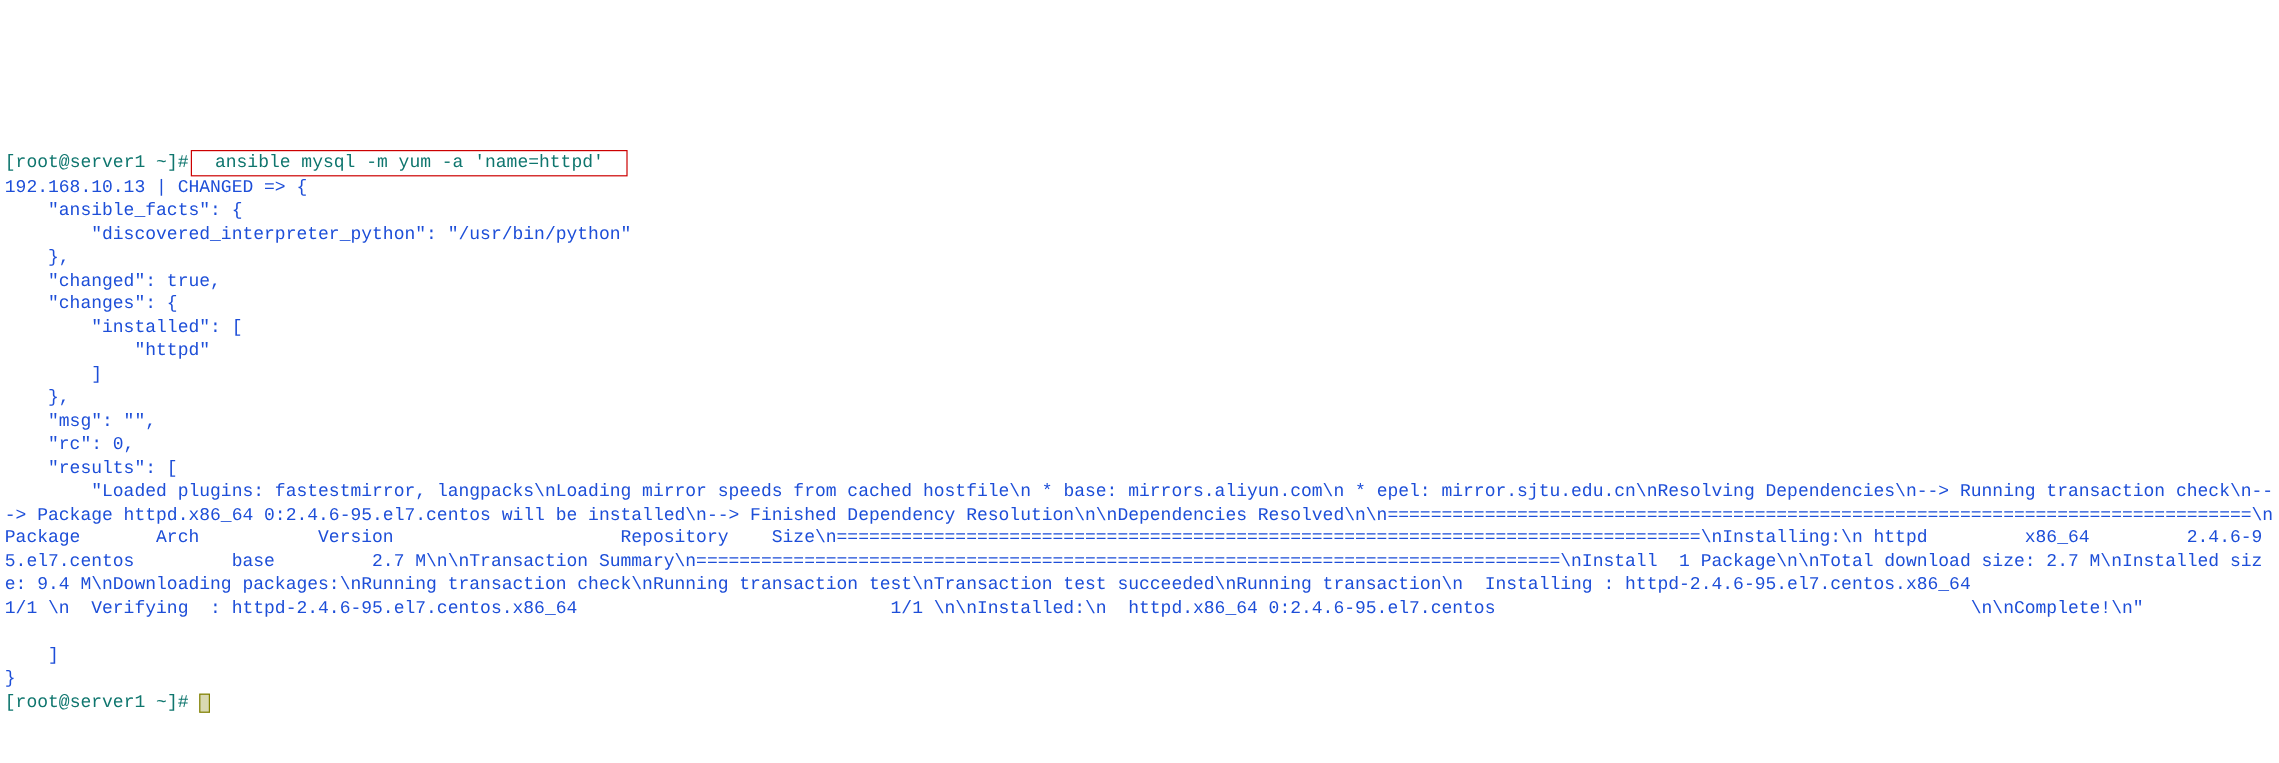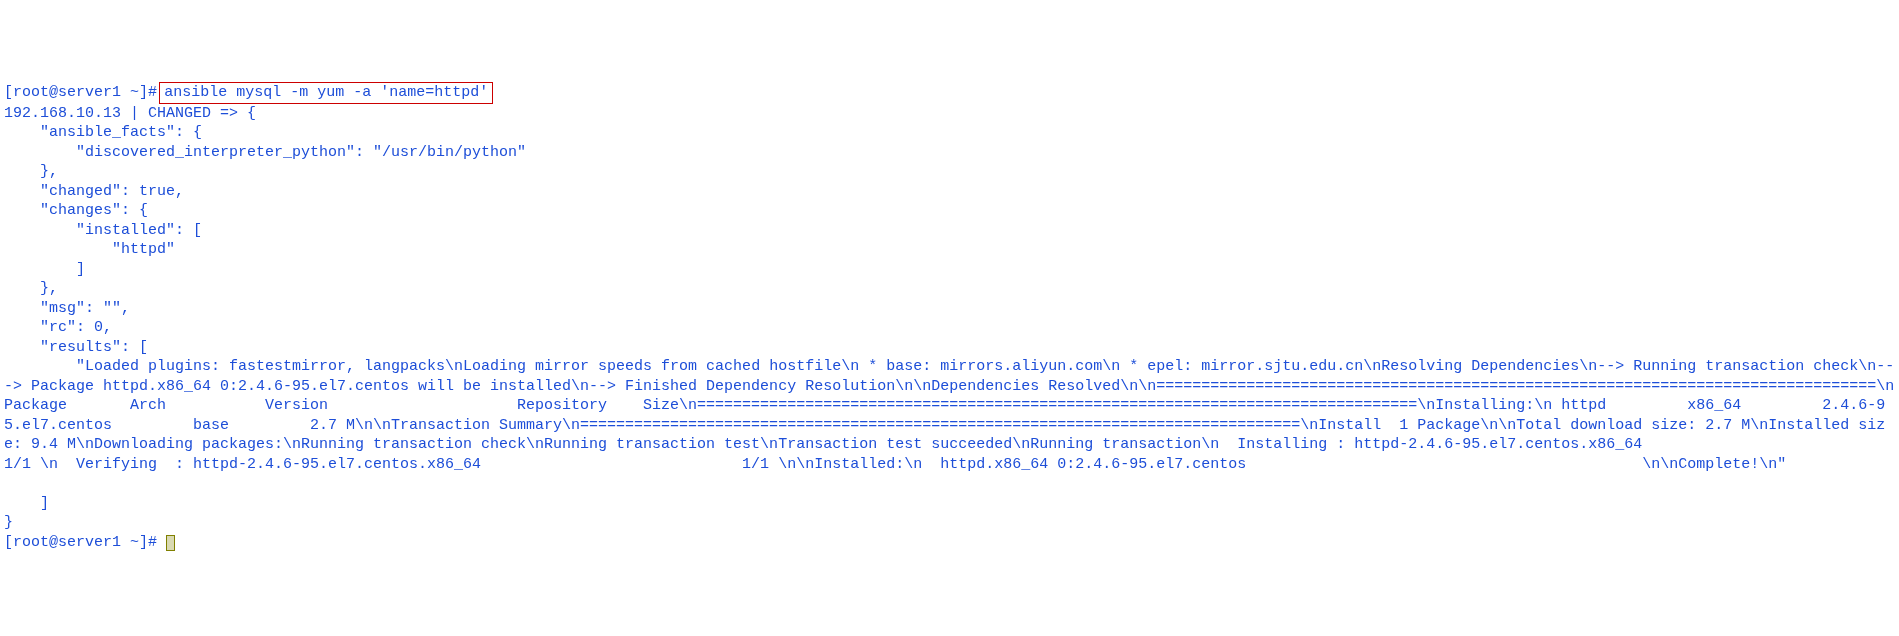--- a/index.html
+++ b/index.html
@@ -6,27 +6,28 @@
     body {
       background: #ffffff;
       font-family: 'Courier New', Consolas, monospace;
       font-size: 15px;
       line-height: 1.3;
       padding: 4px;
       white-space: pre;
       overflow-x: hidden;
       position: relative;
     }
-    .black { color: #1d4ed8; }
+    .black { color: #0f766e; }
     .olive { color: #1d4ed8; }
     .red-box {
       border: 1.5px solid #cc0000;
       display: inline-block;
-      padding: 0 4px;
+      padding: 0 19px;
       margin-left: 2px;
+      margin-top: 43px;
     }
     .wrap { white-space: pre-wrap; word-break: break-all; }
     .cursor {
       display: inline-block;
       width: 9px;
       height: 16px;
       background: rgba(128,128,0,0.3);
       border: 1px solid #808000;
       vertical-align: text-bottom;
     }

